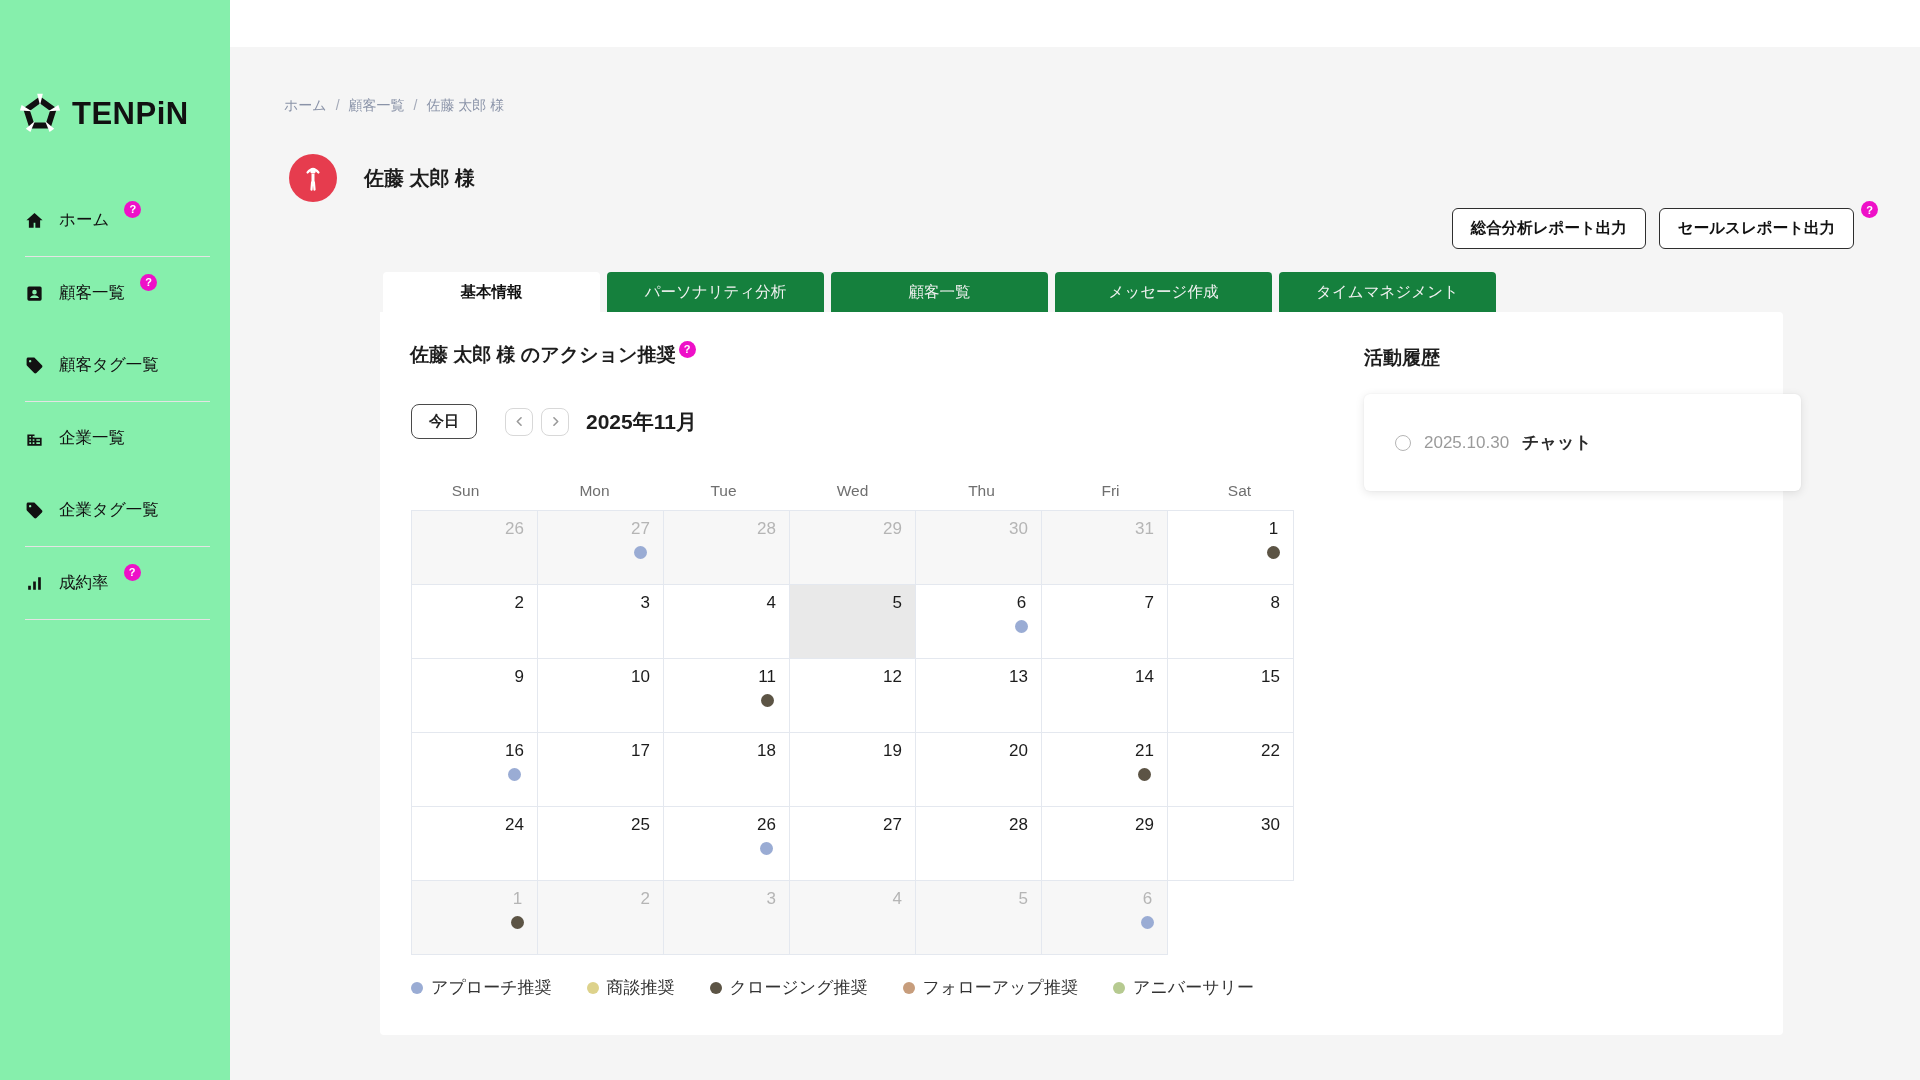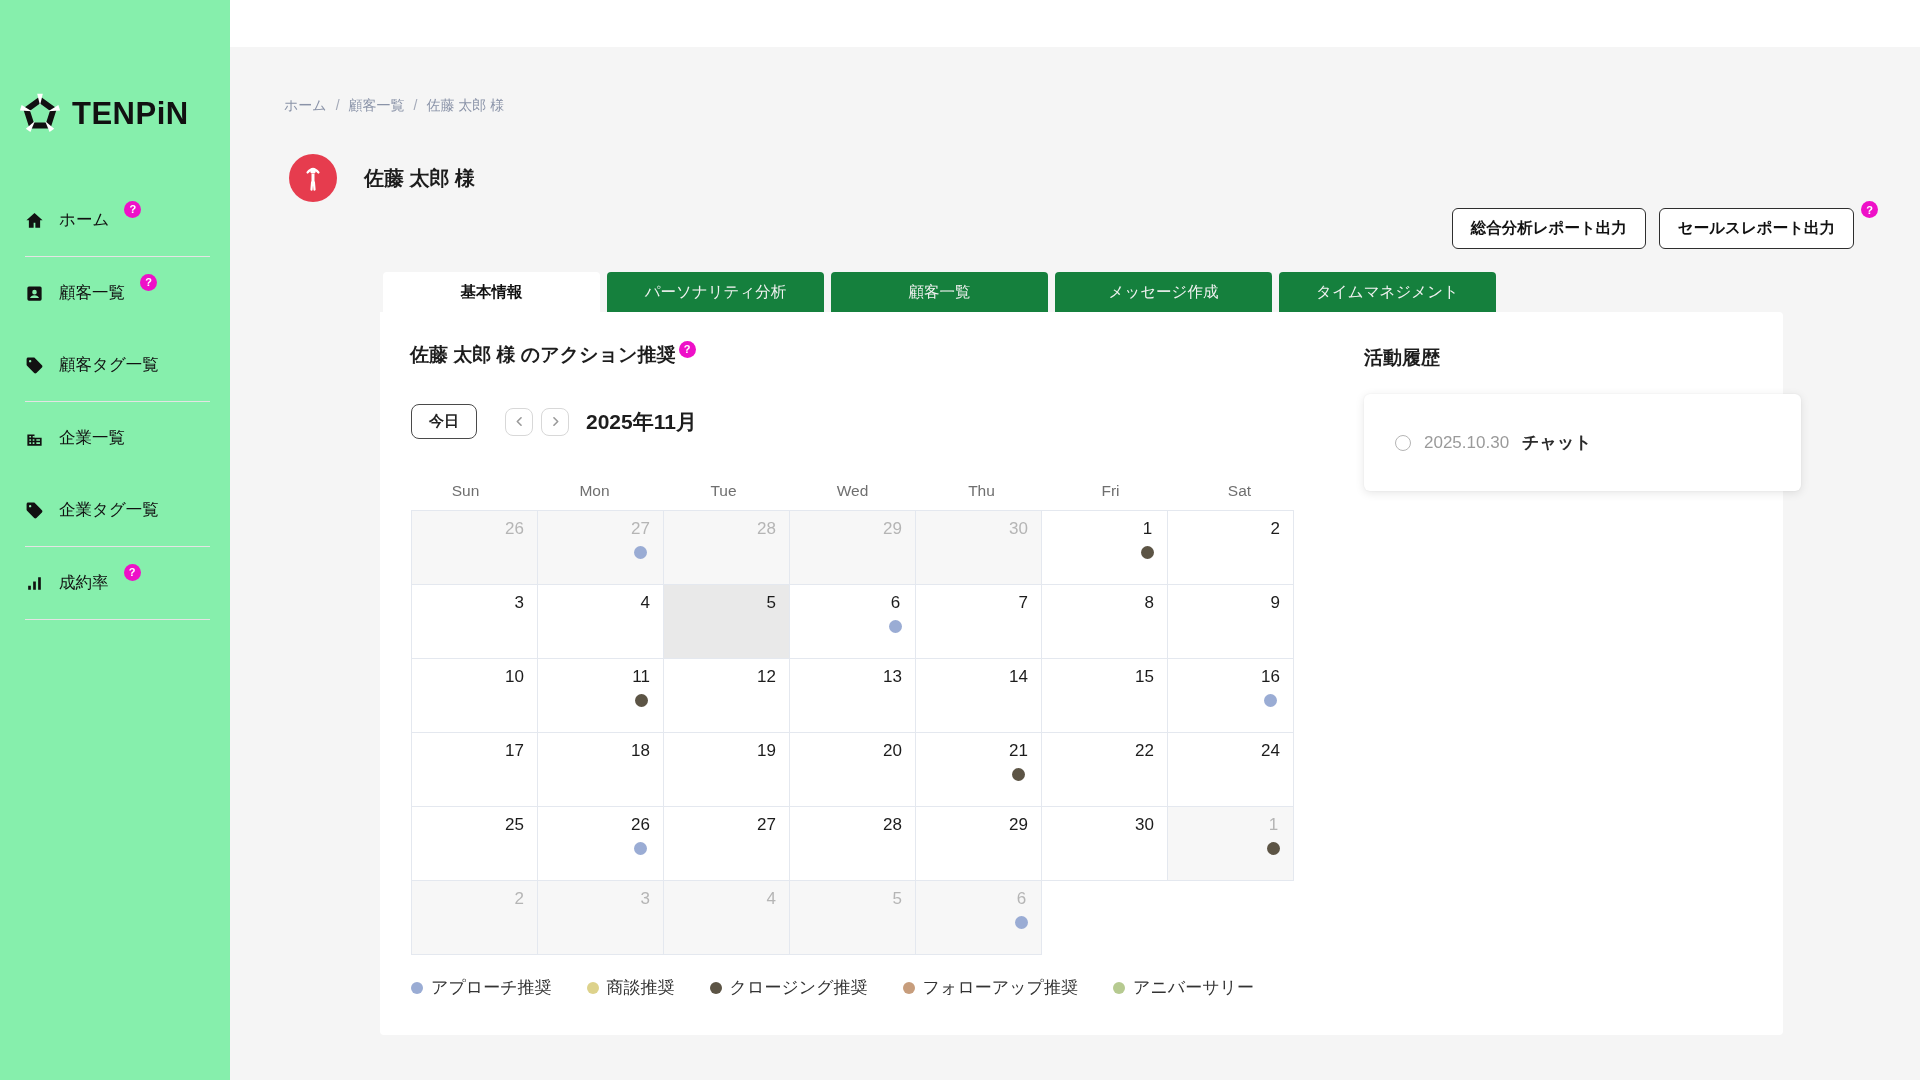--- a/index.html
+++ b/index.html
@@ -276,20 +276,25 @@
         <div class="cal-cell other">
           <div class="num-wrap">
             <div class="day-num">29</div>
           </div>
         </div>
         <div class="cal-cell other">
           <div class="num-wrap">
             <div class="day-num">30</div>
           </div>
         </div>
+        <div class="cal-cell other">
+          <div class="num-wrap">
+            <div class="day-num">31</div>
+          </div>
+        </div>
         <div class="cal-cell">
           <div class="num-wrap">
             <div class="day-num">1</div>
             <div class="dot" style="background: rgb(92, 84, 69);"></div>
           </div>
         </div>
         <div class="cal-cell">
           <div class="num-wrap">
             <div class="day-num">2</div>
           </div>

